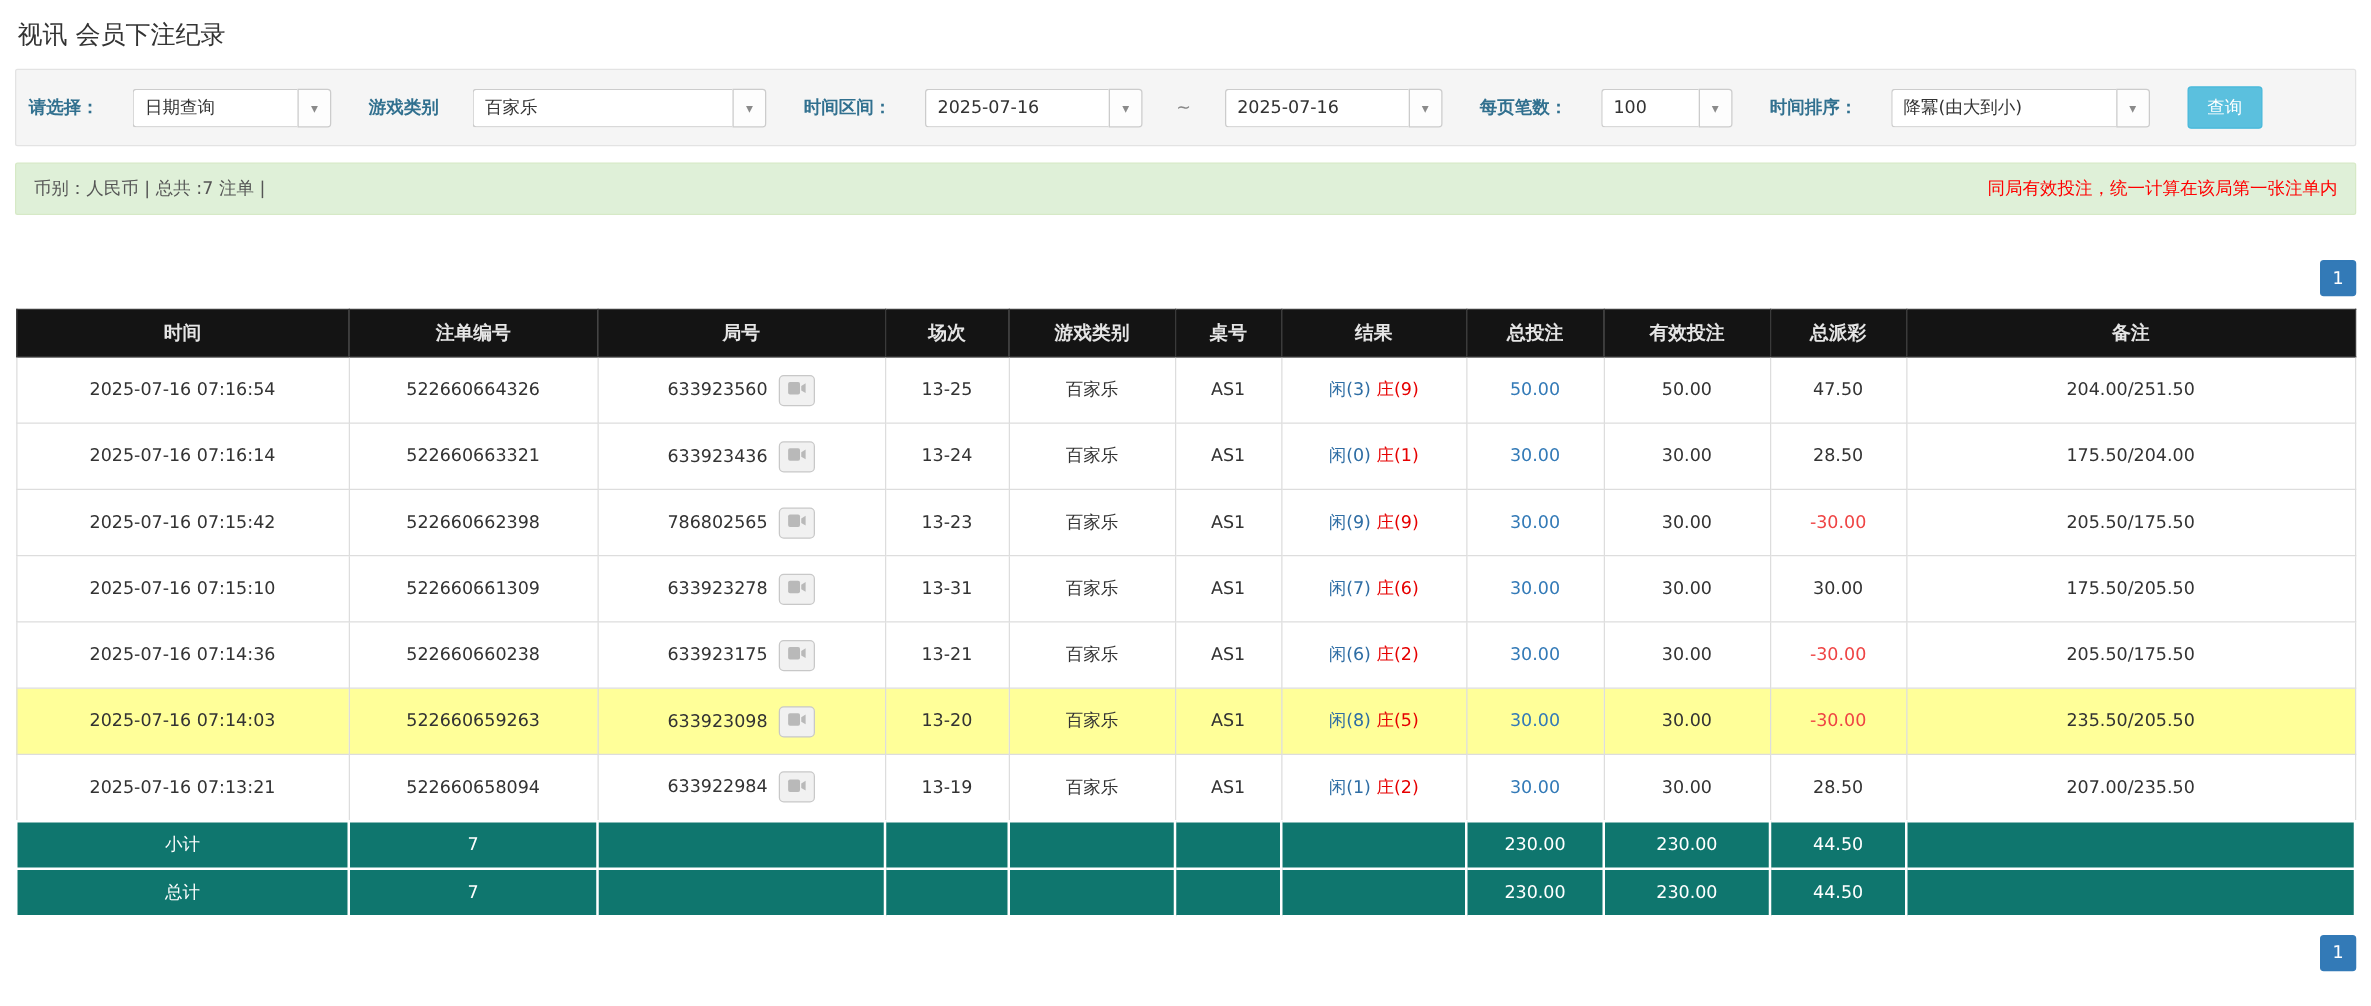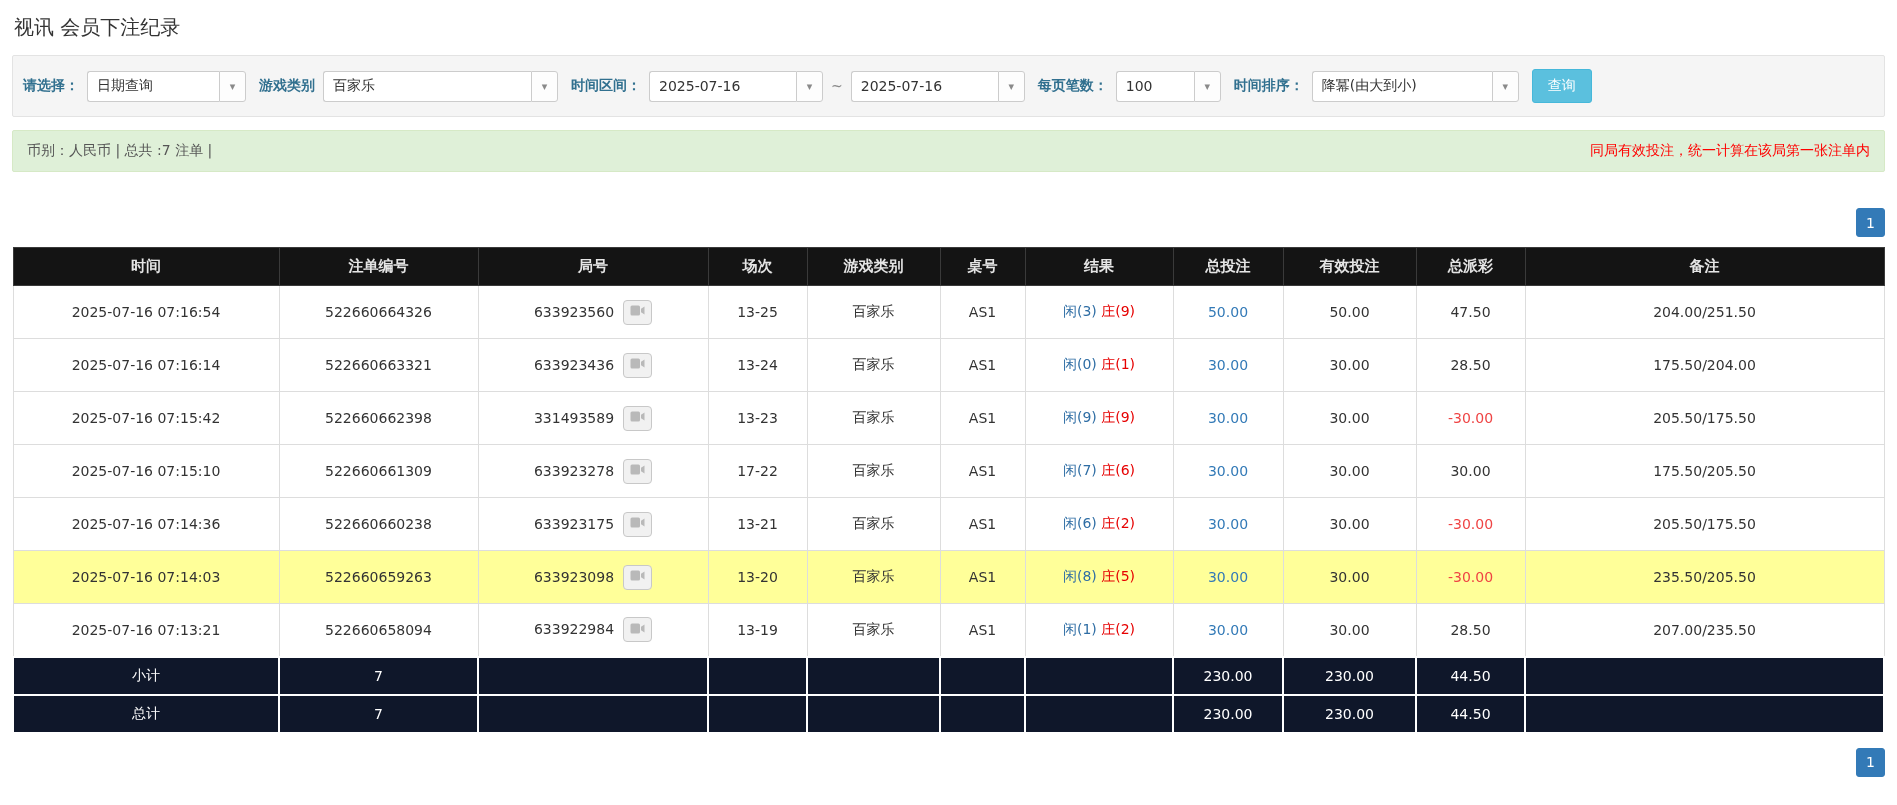--- a/index.html
+++ b/index.html
@@ -22,21 +22,21 @@
   .filter-bar {
     margin: 4px 12px 0 12px;
     background: #f5f5f5;
     border: 1px solid #e3e3e3;
     border-radius: 2px;
     padding: 13px 10px;
     display: flex;
     align-items: center;
     flex-wrap: nowrap;
   }
-  .f-group { display: flex; align-items: center; margin-right: 13px; }
+  .f-group { display: flex; align-items: center; margin-right: 30px; gap: 19px; }
   .f-label {
     color: #31708f;
     font-size: 14px;
     font-weight: bold;
     margin-right: 8px;
     white-space: nowrap;
   }
   .f-sep { color: #888; font-size: 14px; margin: 0 8px; }
   .combo { display: flex; align-items: stretch; height: 31px; }
   .combo-text {
@@ -159,21 +159,21 @@
     border: 1px solid #c8c8c8;
     border-radius: 4px;
     background: #f1f1f1;
     margin-left: 9px;
     vertical-align: middle;
     cursor: pointer;
     padding: 0;
   }
 
   .records tr.footer td {
-    background: #0f172a;
+    background: #0f766e;
     color: #fff;
     border: 2px solid #fff;
     height: 38px;
     font-size: 14px;
   }
 </style>
 </head>
 <body>
 
 <div class="page">
@@ -327,21 +327,21 @@
     <td><span class="val-link">30.00</span></td>
     <td>30.00</td>
     <td>28.50</td>
     <td>175.50/204.00</td>
   </tr>
 
   <tr>
     <td>2025-07-16 07:15:42</td>
     <td>522660662398</td>
     <td>
-      <span>331493589</span><button class="replay-btn">
+      <span>786802565</span><button class="replay-btn">
               <span><svg width="15" height="13" viewBox="0 0 15 13">
                   <rect x="0.5" y="1.5" width="9.5" height="10" rx="1.5" fill="#b9b9b9"></rect>
                   <path d="M11 4.7 L14.5 2.6 V10.4 L11 8.3 Z" fill="#b9b9b9"></path>
                 </svg></span>
             </button>
     </td>
     <td>13-23</td>
     <td>百家乐</td>
     <td>AS1</td>
     <td>
@@ -358,21 +358,21 @@
     <td>2025-07-16 07:15:10</td>
     <td>522660661309</td>
     <td>
       <span>633923278</span><button class="replay-btn">
               <span><svg width="15" height="13" viewBox="0 0 15 13">
                   <rect x="0.5" y="1.5" width="9.5" height="10" rx="1.5" fill="#b9b9b9"></rect>
                   <path d="M11 4.7 L14.5 2.6 V10.4 L11 8.3 Z" fill="#b9b9b9"></path>
                 </svg></span>
             </button>
     </td>
-    <td>17-22</td>
+    <td>13-31</td>
     <td>百家乐</td>
     <td>AS1</td>
     <td>
       <span class="res-player">闲(7)</span>
       <span class="res-banker">庄(6)</span>
     </td>
     <td><span class="val-link">30.00</span></td>
     <td>30.00</td>
     <td>30.00</td>
     <td>175.50/205.50</td>

